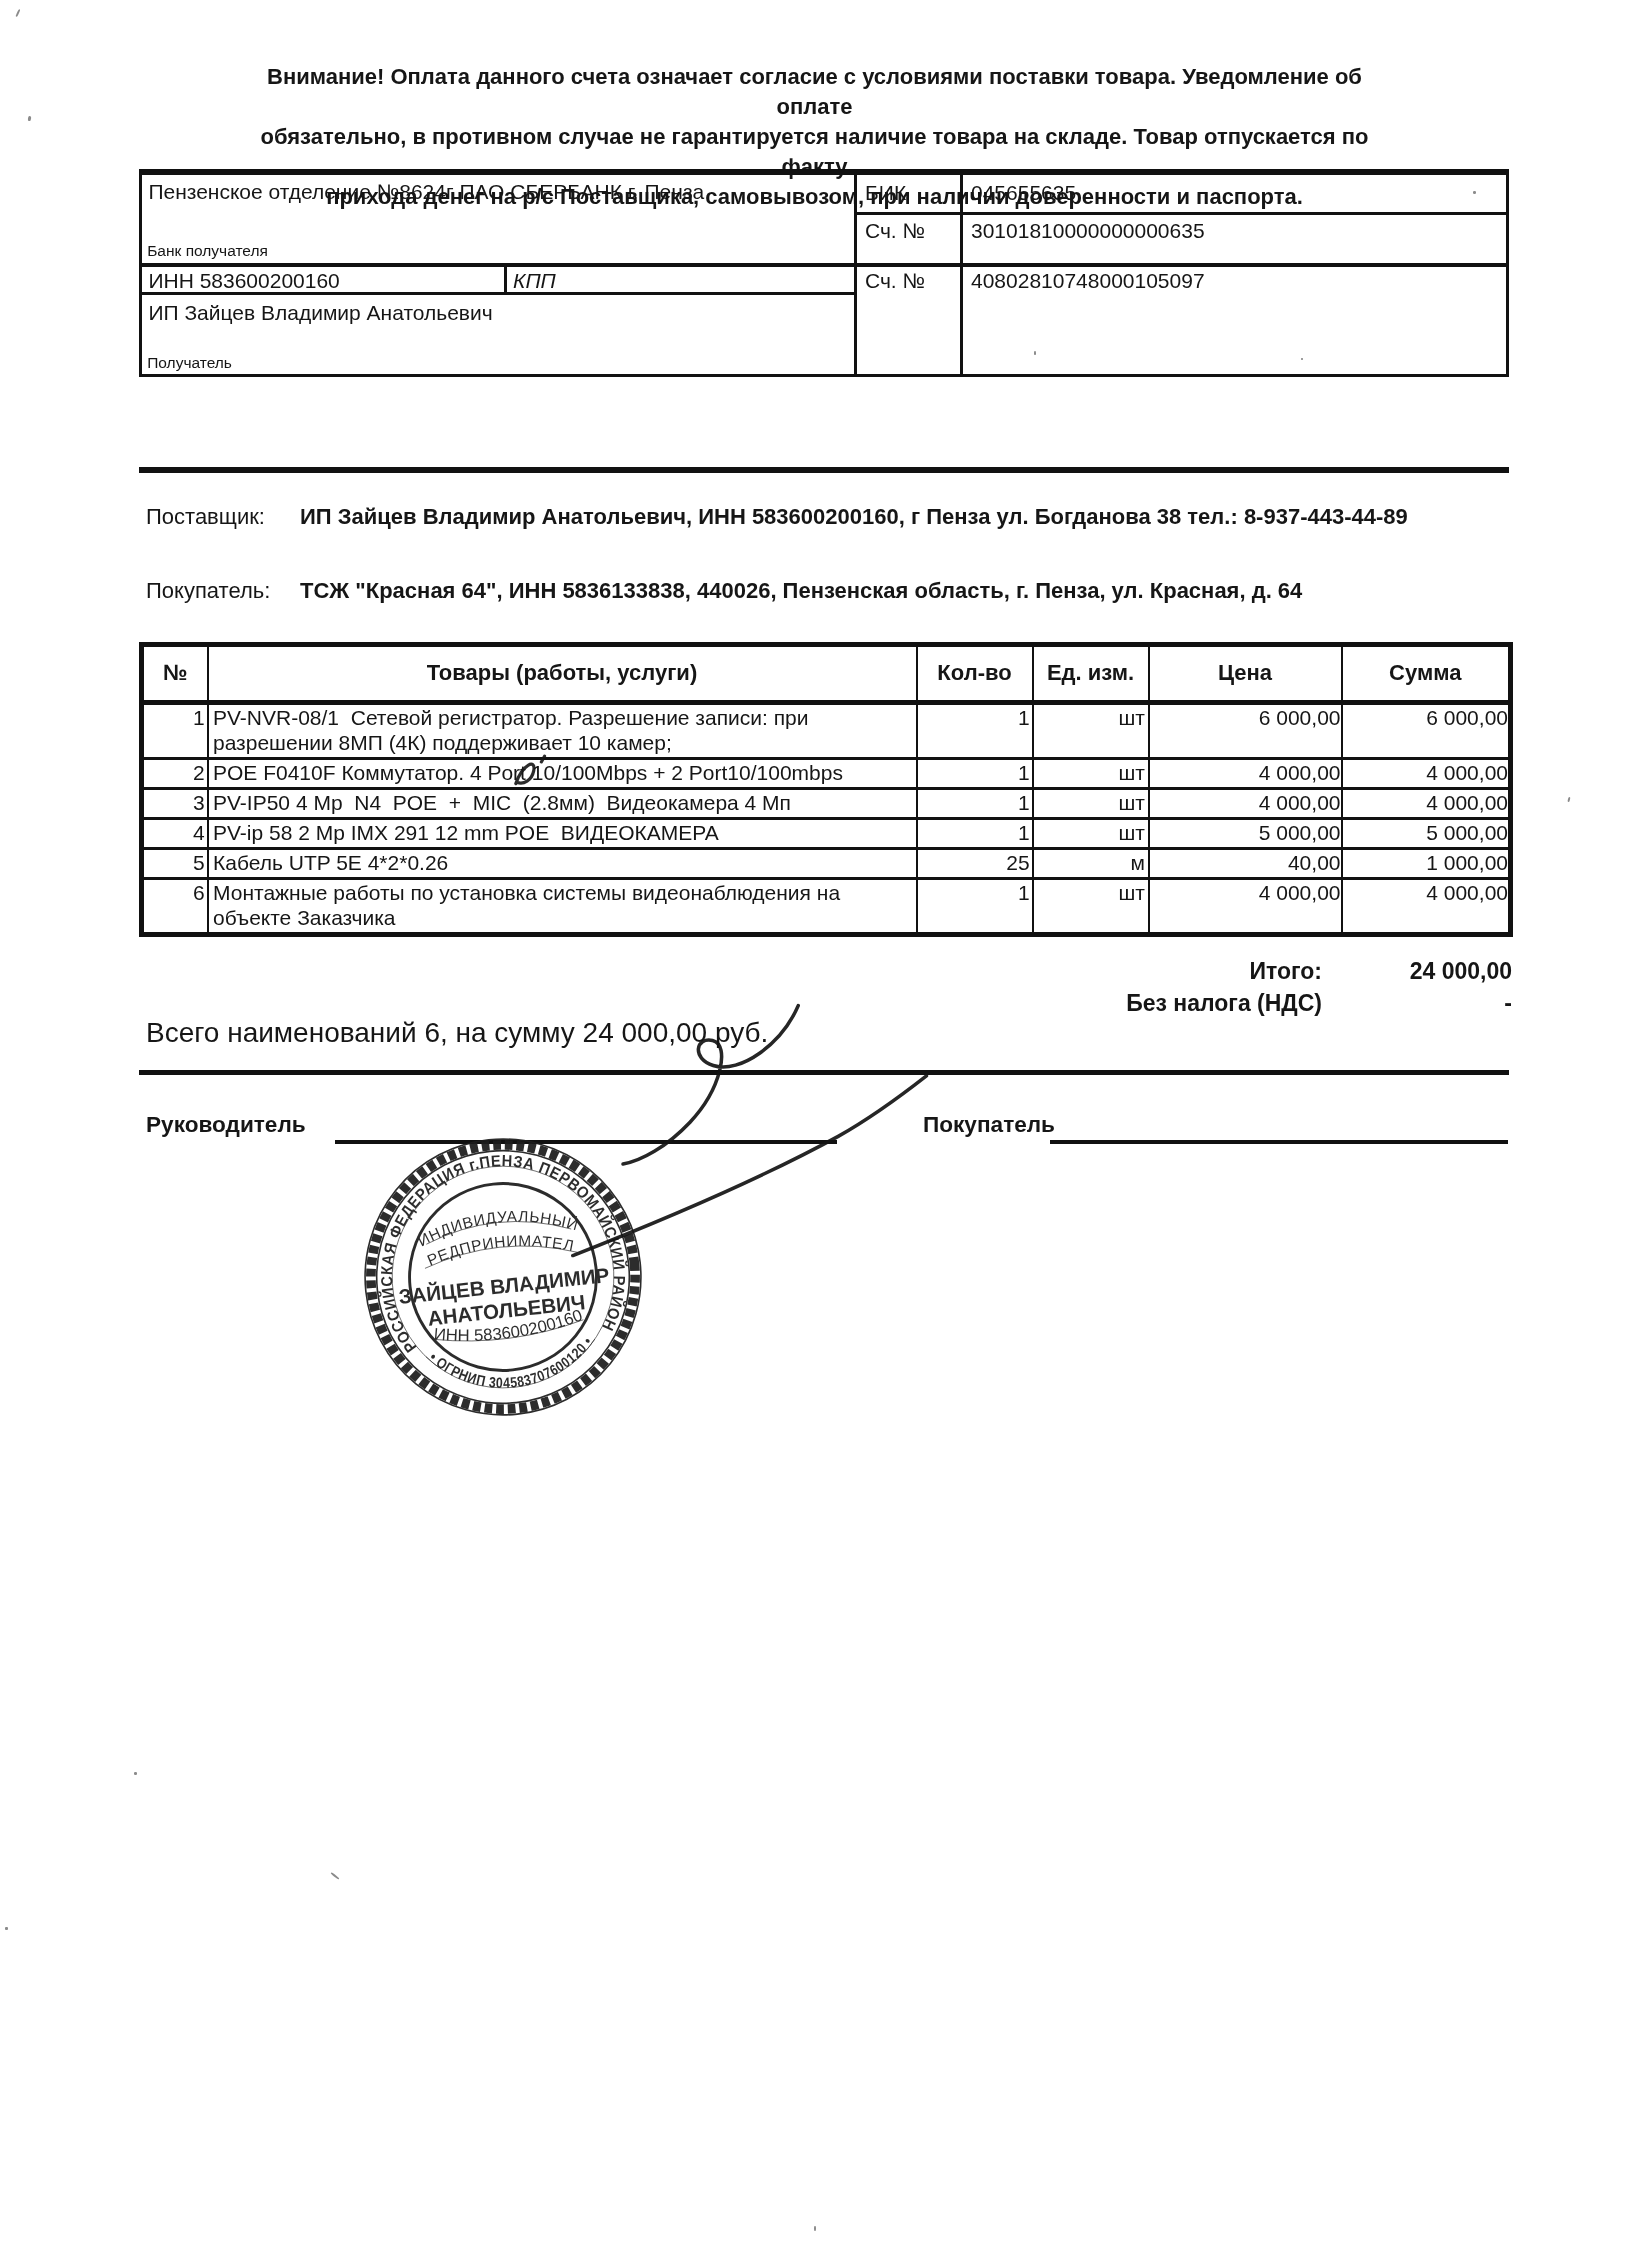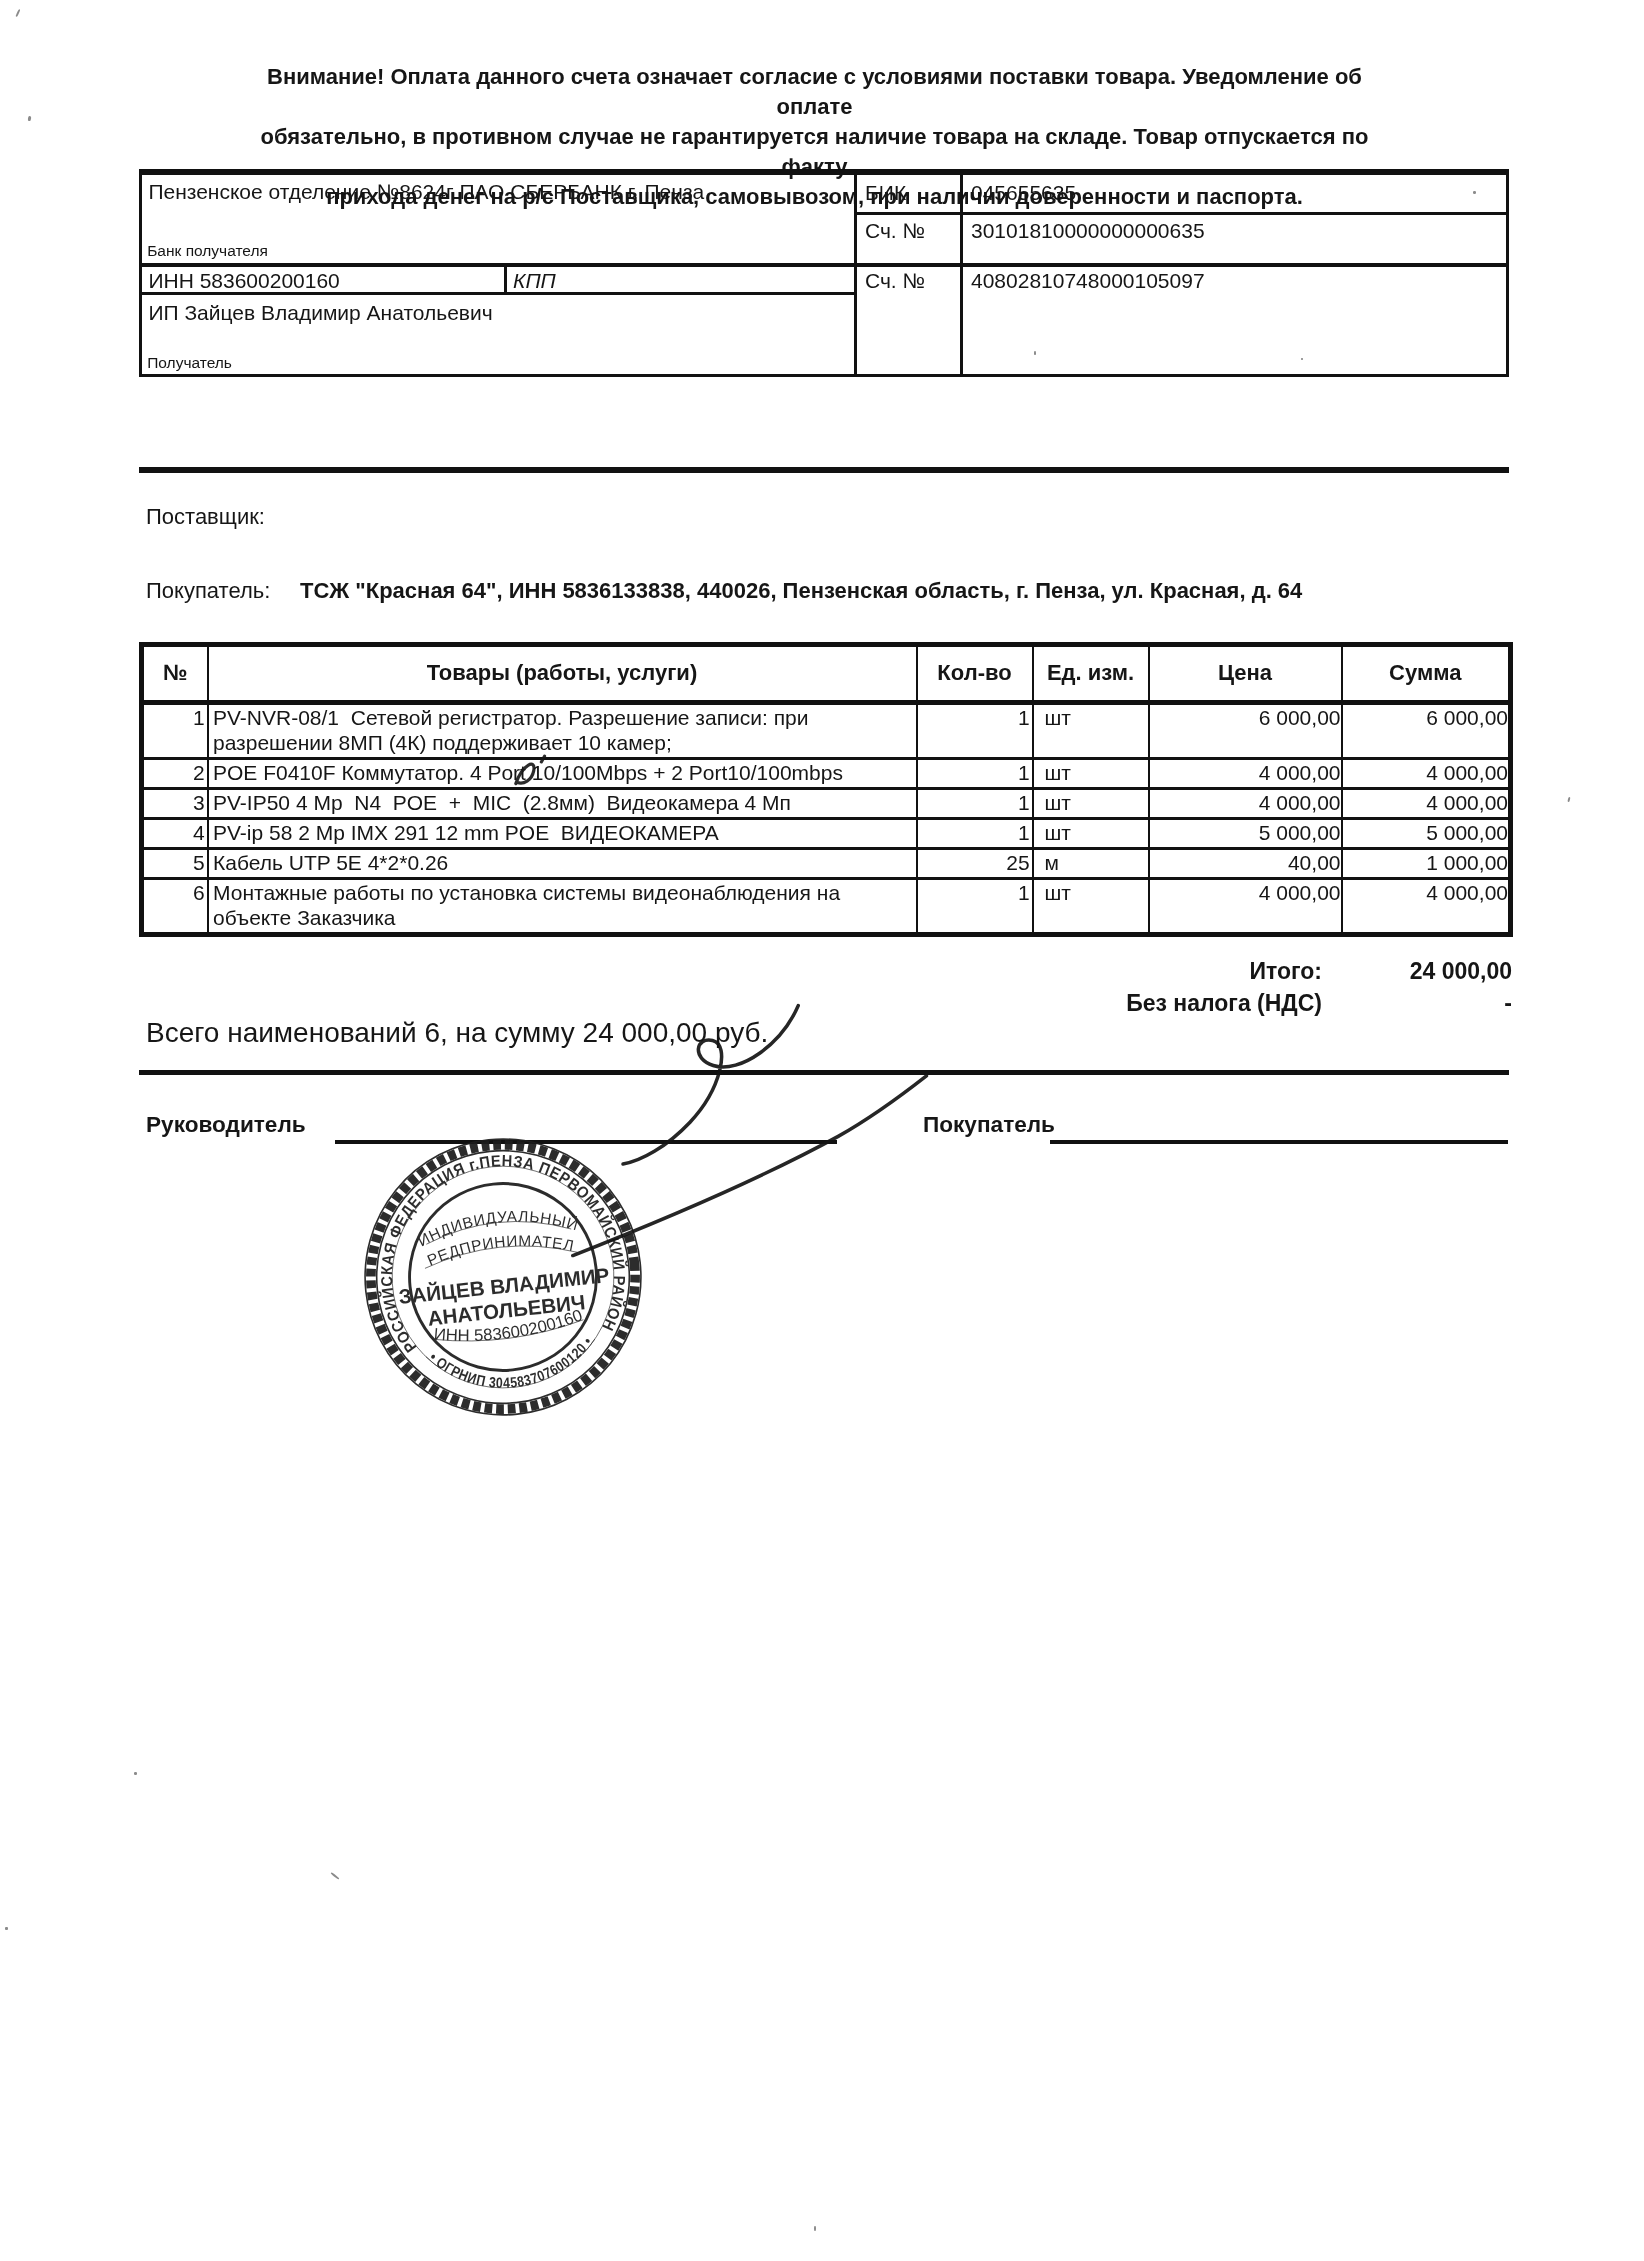--- a/index.html
+++ b/index.html
@@ -53,21 +53,21 @@
     font-size:21px;line-height:24.5px;vertical-align:top;
     padding:1.3px 2.6px;box-sizing:border-box;overflow:hidden;
   }
   .items th{
     height:58px;vertical-align:middle;text-align:center;
     font-weight:bold;font-size:22px;border-bottom-width:5.2px;
   }
   .items td.c-num{text-align:right;padding-right:1.9px;}
   .items td.c-name{text-align:left;padding-left:4.5px;white-space:pre-wrap;}
   .items td.c-qty{text-align:right;padding-right:1.9px;}
-  .items td.c-unit{text-align:left;padding-left:11px;}
+  .items td.c-unit{text-align:right;padding-left:17px;}
   .items td.c-price,.items td.c-sum{text-align:right;padding-right:0;}
   
   .tot{position:absolute;font-weight:bold;font-size:23px;text-align:right;white-space:nowrap;}
   .summary-1{position:absolute;left:146px;top:1017px;font-size:28px;white-space:nowrap;}
   .summary-2{position:absolute;left:146px;top:1047px;font-size:22.6px;font-weight:bold;white-space:nowrap;}
   
   .sig-label{position:absolute;top:1112px;font-size:22.6px;font-weight:bold;white-space:nowrap;}
   .sig-line{position:absolute;top:1140px;height:3.9px;background:#111;}
   
   .speck{position:absolute;background:#2c2c2c;border-radius:40%;opacity:.55;}
@@ -105,20 +105,21 @@
     <div class="txt" style="left:723px;top:44px;">Сч. №</div>
     <div class="txt" style="left:829px;top:44px;">30101810000000000635</div>
 
     <div class="txt" style="left:723px;top:94px;">Сч. №</div>
     <div class="txt" style="left:829px;top:94px;">40802810748000105097</div>
   </div>
 
   <div class="rule rule-1"></div>
 
   <div class="party-label" style="top:504px;">Поставщик:</div>
+  <div class="party-value" style="top:504px;">ИП Зайцев Владимир Анатольевич, ИНН 583600200160, г Пенза ул. Богданова 38 тел.: 8-937-443-44-89</div>
   <div class="party-label" style="top:578px;">Покупатель:</div>
   <div class="party-value" style="top:578px;">ТСЖ "Красная 64", ИНН 5836133838, 440026, Пензенская область, г. Пенза, ул. Красная, д. 64</div>
 
   <div class="items">
     <table>
       <colgroup>
         <col style="width:66px">
           <col style="width:709px">
           <col style="width:116px">
         <col style="width:116px">

